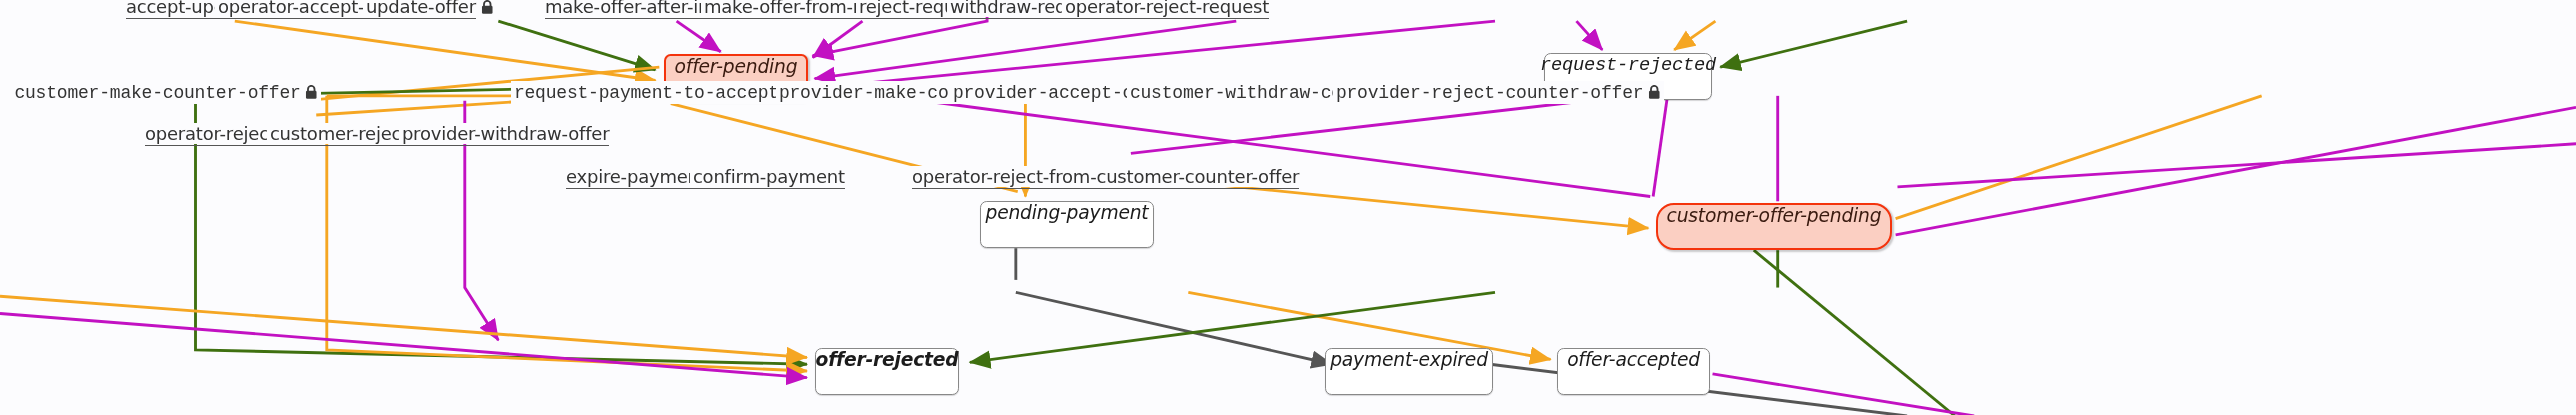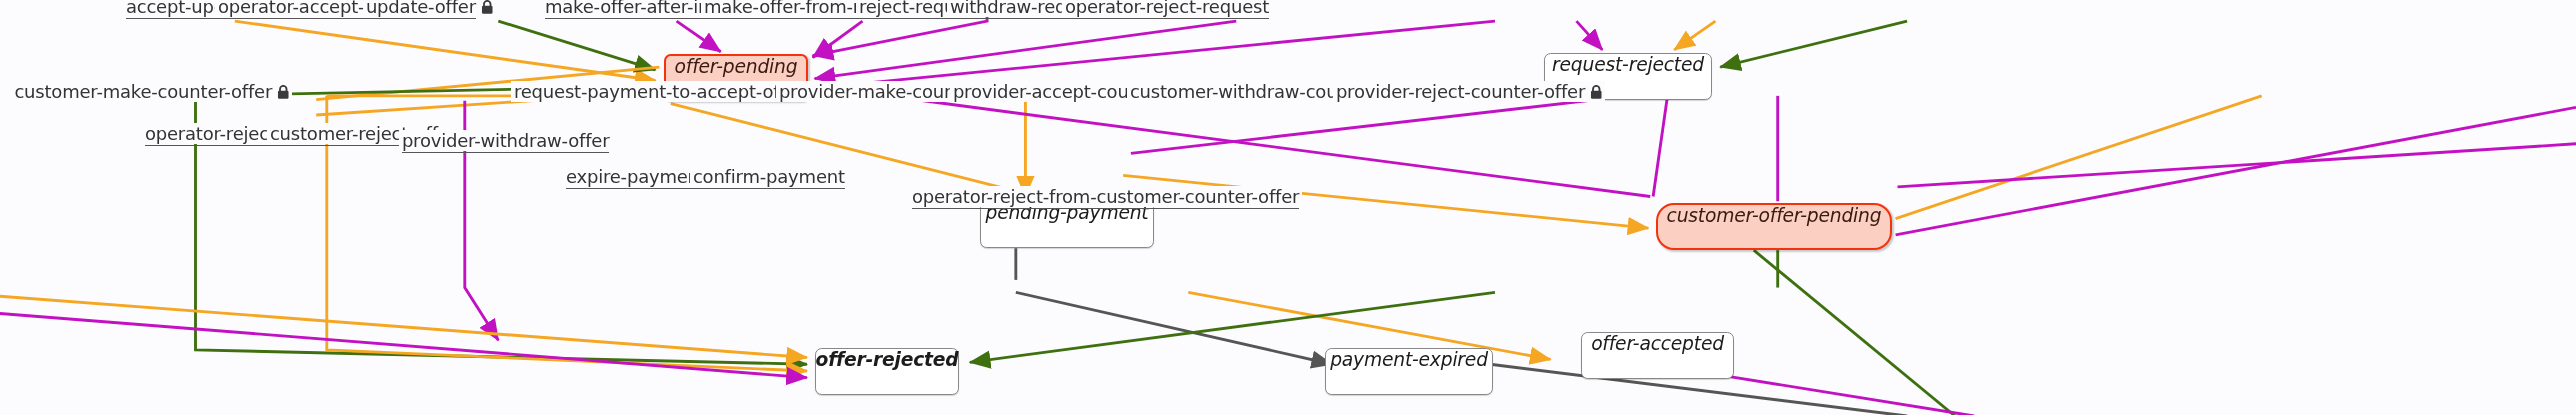--- a/index.html
+++ b/index.html
@@ -59,20 +59,21 @@
     padding: 0 2.9px;
     line-height: 21px;
     letter-spacing: -0.2px;
   }
   .elabel .txt {
     border-bottom: 1.2px solid #555;
     padding-bottom: 1px;
   }
   .elabel.nolink .txt {
     border-bottom: none;
+    font-family: Liberation Mono, monospace;
   }
   .lock {
     display: inline-block;
     margin-left: 4.8px;
     vertical-align: -1px;
   }
 </style>
 </head>
 <body>
 
@@ -165,36 +166,36 @@
       <path d="M1555,380 L1990,434" stroke="#555555"></path>
       <path d="M1700,100 L1180,160" stroke="#c211c2"></path>
       <path d="M2688,150 L1980,195" stroke="#c211c2"></path>
     </g>
   </svg>
 
   <div id="nodes">
       <div class="node highlight" style="left: 664px; top: 54px; width: 144px; height: 47px;">
         <span>offer-pending</span>
       </div>
-      <div class="node" style="left: 1544px; top: 53px; width: 168px; height: 47px;">
+      <div class="node" style="left: 1544px; top: 53px; width: 168px; height: 47px; font-family: Liberation Mono, monospace;">
         <span>request-rejected</span>
       </div>
       <div class="node" style="left: 980px; top: 201px; width: 174px; height: 47px;">
         <span>pending-payment</span>
       </div>
       <div class="node highlight" style="left: 1656px; top: 203px; width: 236px; height: 47px; border-radius: 18px;">
         <span>customer-offer-pending</span>
       </div>
       <div class="node" style="left: 815px; top: 348px; width: 144px; height: 47px; font-weight: bold;">
         <span>offer-rejected</span>
       </div>
       <div class="node" style="left: 1325px; top: 348px; width: 168px; height: 47px;">
         <span>payment-expired</span>
       </div>
-      <div class="node" style="left: 1557px; top: 332px; width: 153px; height: 47px; margin-left: 24px;">
+      <div class="node" style="left: 1557px; top: 348px; width: 153px; height: 47px;">
         <span>offer-accepted</span>
       </div>
     </div>
 
   <div id="labels">
       <div class="elabel" style="left: 123px; top: -3.8px;"><span class="txt">accept-update</span></div>
       <div class="elabel" style="left: 215px; top: -3.8px;"><span class="txt">operator-accept-update</span></div>
       <div class="elabel" style="left: 363px; top: -3.8px;"><span class="txt">update-offer</span><span><svg class="lock" width="12.5" height="14.4" viewBox="0 0 13 15" aria-hidden="true">
             <path d="M3.1 6.2V4.3a3.4 3.4 0 0 1 6.8 0v1.9" fill="none" stroke="#3a3a3a" stroke-width="1.9"></path>
             <rect x="1" y="6" width="11" height="8.4" rx="1.4" fill="#3a3a3a"></rect>
@@ -223,20 +224,20 @@
       <div class="elabel nolink" style="left: 1127px; top: 81px;"><span class="txt">customer-withdraw-counter-offer</span><span><svg class="lock" width="12.5" height="14.4" viewBox="0 0 13 15" aria-hidden="true">
             <path d="M3.1 6.2V4.3a3.4 3.4 0 0 1 6.8 0v1.9" fill="none" stroke="#3a3a3a" stroke-width="1.9"></path>
             <rect x="1" y="6" width="11" height="8.4" rx="1.4" fill="#3a3a3a"></rect>
           </svg></span></div>
       <div class="elabel nolink" style="left: 1333px; top: 81px;"><span class="txt">provider-reject-counter-offer</span><span><svg class="lock" width="12.5" height="14.4" viewBox="0 0 13 15" aria-hidden="true">
             <path d="M3.1 6.2V4.3a3.4 3.4 0 0 1 6.8 0v1.9" fill="none" stroke="#3a3a3a" stroke-width="1.9"></path>
             <rect x="1" y="6" width="11" height="8.4" rx="1.4" fill="#3a3a3a"></rect>
           </svg></span></div>
       <div class="elabel" style="left: 142px; top: 123px;"><span class="txt">operator-reject-offer</span></div>
       <div class="elabel" style="left: 267px; top: 123px;"><span class="txt">customer-reject-offer</span></div>
-      <div class="elabel" style="left: 399px; top: 130px;"><span class="txt">provider-withdraw-offer</span></div>
+      <div class="elabel" style="left: 399px; top: 123px;"><span class="txt">provider-withdraw-offer</span></div>
       <div class="elabel" style="left: 563px; top: 166px;"><span class="txt">expire-payment</span></div>
       <div class="elabel" style="left: 690px; top: 166px;"><span class="txt">confirm-payment</span></div>
-      <div class="elabel" style="left: 909px; top: 166px; margin-top: 20px;"><span class="txt">operator-reject-from-customer-counter-offer</span></div>
+      <div class="elabel" style="left: 909px; top: 166px;"><span class="txt">operator-reject-from-customer-counter-offer</span></div>
     </div>
 
 </div>
 
 
 </body></html>

